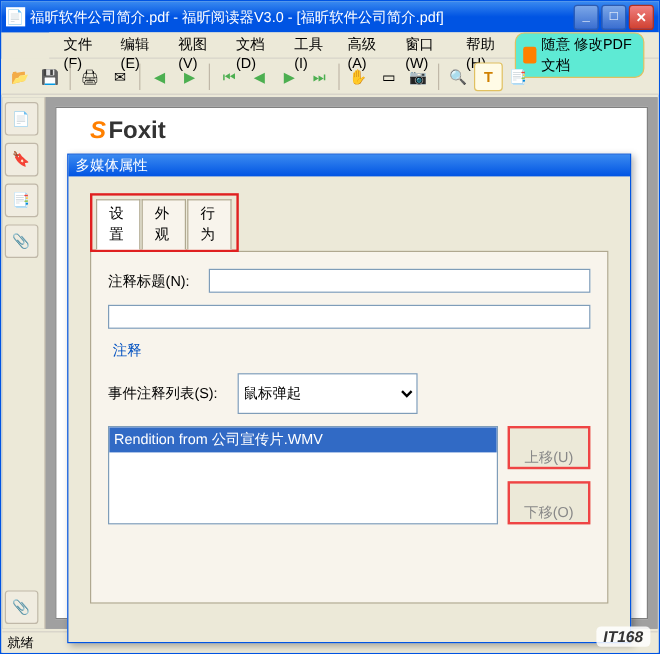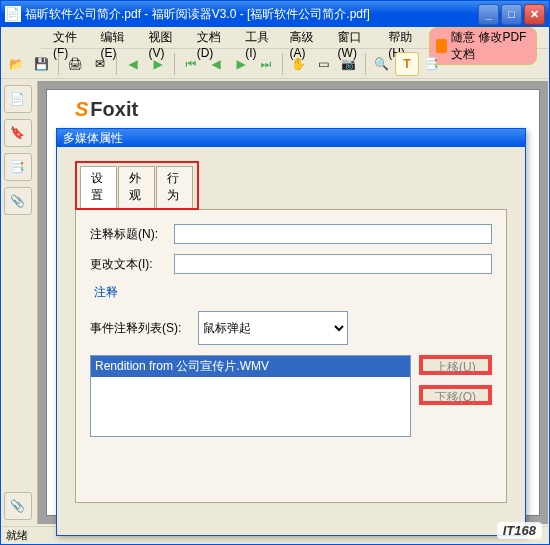--- a/index.html
+++ b/index.html
@@ -10,21 +10,21 @@
 .titlebar { height: 26px; background: linear-gradient(to bottom, #3a8af0 0%, #0054e3 50%, #0054e3 100%); color: #fff; display: flex; align-items: center; padding: 0 4px; font-size: 12px; }
 .titlebar-icon { width: 16px; height: 16px; background: #fff; margin-right: 4px; display: inline-flex; align-items: center; justify-content: center; }
 .titlebar-text { flex: 1; white-space: nowrap; overflow: hidden; }
 .titlebar-buttons { display: flex; gap: 2px; }
 .titlebar-btn { width: 21px; height: 21px; background: linear-gradient(to bottom, #7ba7e8, #3a6ed0); border: 1px solid #2d5bb0; border-radius: 3px; color: #fff; display: flex; align-items: center; justify-content: center; font-weight: bold; font-size: 11px; cursor: pointer; }
 .titlebar-btn.close { background: linear-gradient(to bottom, #f08080, #d04030); border-color: #b03020; }
 
 
 .menubar { height: 22px; background: #ece9d8; display: flex; align-items: flex-start; padding: 0 4px; border-bottom: 1px solid #d4d0c8; gap: 0; margin-left: 40px; }
 .menu-item { padding: 2px 8px; cursor: pointer; }
-.promo { margin-left: auto; margin-right: 8px; padding: 1px 6px; background: #fca5a5; border: 1px solid #e0c060; border-radius: 8px; display: flex; align-items: center; gap: 4px; }
+.promo { margin-left: auto; margin-right: 8px; padding: 1px 6px; background: #5eead4; border: 1px solid #e0c060; border-radius: 8px; display: flex; align-items: center; gap: 4px; }
 .promo-icon { width: 14px; height: 14px; background: #ff8000; border-radius: 2px; }
 
 
 .toolbar { height: 30px; background: #ece9d8; border-bottom: 1px solid #d4d0c8; display: flex; align-items: center; padding: 2px 4px; gap: 1px; }
 .tool-btn { width: 24px; height: 24px; border: 1px solid transparent; background: transparent; display: flex; align-items: center; justify-content: center; cursor: pointer; border-radius: 3px; }
 .tool-sep { width: 1px; height: 22px; background: #c0b8a8; margin: 0 3px; }
 
 
 .content-area { position: absolute; top: 80px; left: 1px; right: 1px; bottom: 20px; background: #a0a0a0; display: flex; }
 .sidebar { width: 36px; background: #ece9d8; border-right: 1px solid #c0b8a8; display: flex; flex-direction: column; padding: 4px 2px; gap: 6px; }
@@ -56,21 +56,21 @@
 .row input[type=text] { flex: 1; height: 20px; border: 1px solid #7f9db9; padding: 0 4px; font-size: 12px; }
 
 .fieldset-label { color: #0050c0; margin: 6px 0 10px 4px; }
 select { height: 34px; border: 1px solid #7f9db9; background: #fff; font-size: 12px; width: 150px; }
 
 .list-area { display: flex; gap: 8px; align-items: flex-start; margin-top: 4px; }
 .listbox { flex: 1; height: 82px; border: 1px solid #7f9db9; background: #fff; overflow: auto; }
 .listbox .item { padding: 2px 4px; }
 .listbox .item.selected { background: #316ac5; color: #fff; }
 .side-btns { display: flex; flex-direction: column; gap: 10px; }
-.btn { min-width: 60px; height: 20px; padding: 0 12px; border: 4px solid #ef4444; background: #ece9d8; cursor: pointer; font-size: 12px; }
+.btn { min-width: 60px; height: 20px; padding: 16px 12px; border: 2px solid #ef4444; background: #ece9d8; cursor: pointer; font-size: 12px; }
 .btn:disabled { color: #888; }
 
 .button-row { display: flex; justify-content: space-around; border: 2px solid #e02020; padding: 6px 10px; margin-top: 8px; }
 
 .dialog-footer { position: absolute; bottom: 10px; left: 18px; right: 18px; display: flex; align-items: center; }
 .dialog-footer .close-btn { margin-left: auto; }
 
 .watermark { position: absolute; bottom: 6px; right: 8px; font-style: italic; font-weight: bold; background: rgba(255,255,255,0.85); padding: 1px 6px; border-radius: 4px; color: #333; z-index: 20; font-size: 13px; }
 </style>
 </head>
@@ -169,21 +169,20 @@
       <div class="tab active">设置</div>
       <div class="tab">外观</div>
       <div class="tab">行为</div>
     </div>
     <div class="panel">
       <div class="row">
         <label>注释标题(N):</label>
         <input type="text" style="">
       </div>
       <div class="row">
-        <label>更改文本(I):</label>
         <input type="text" style="">
       </div>
       <div class="fieldset-label">注释</div>
       <div class="row">
         <label style="min-width:100px;">事件注释列表(S):</label>
         <select>
           <option>鼠标弹起</option>
         </select>
       </div>
       <div class="list-area">

